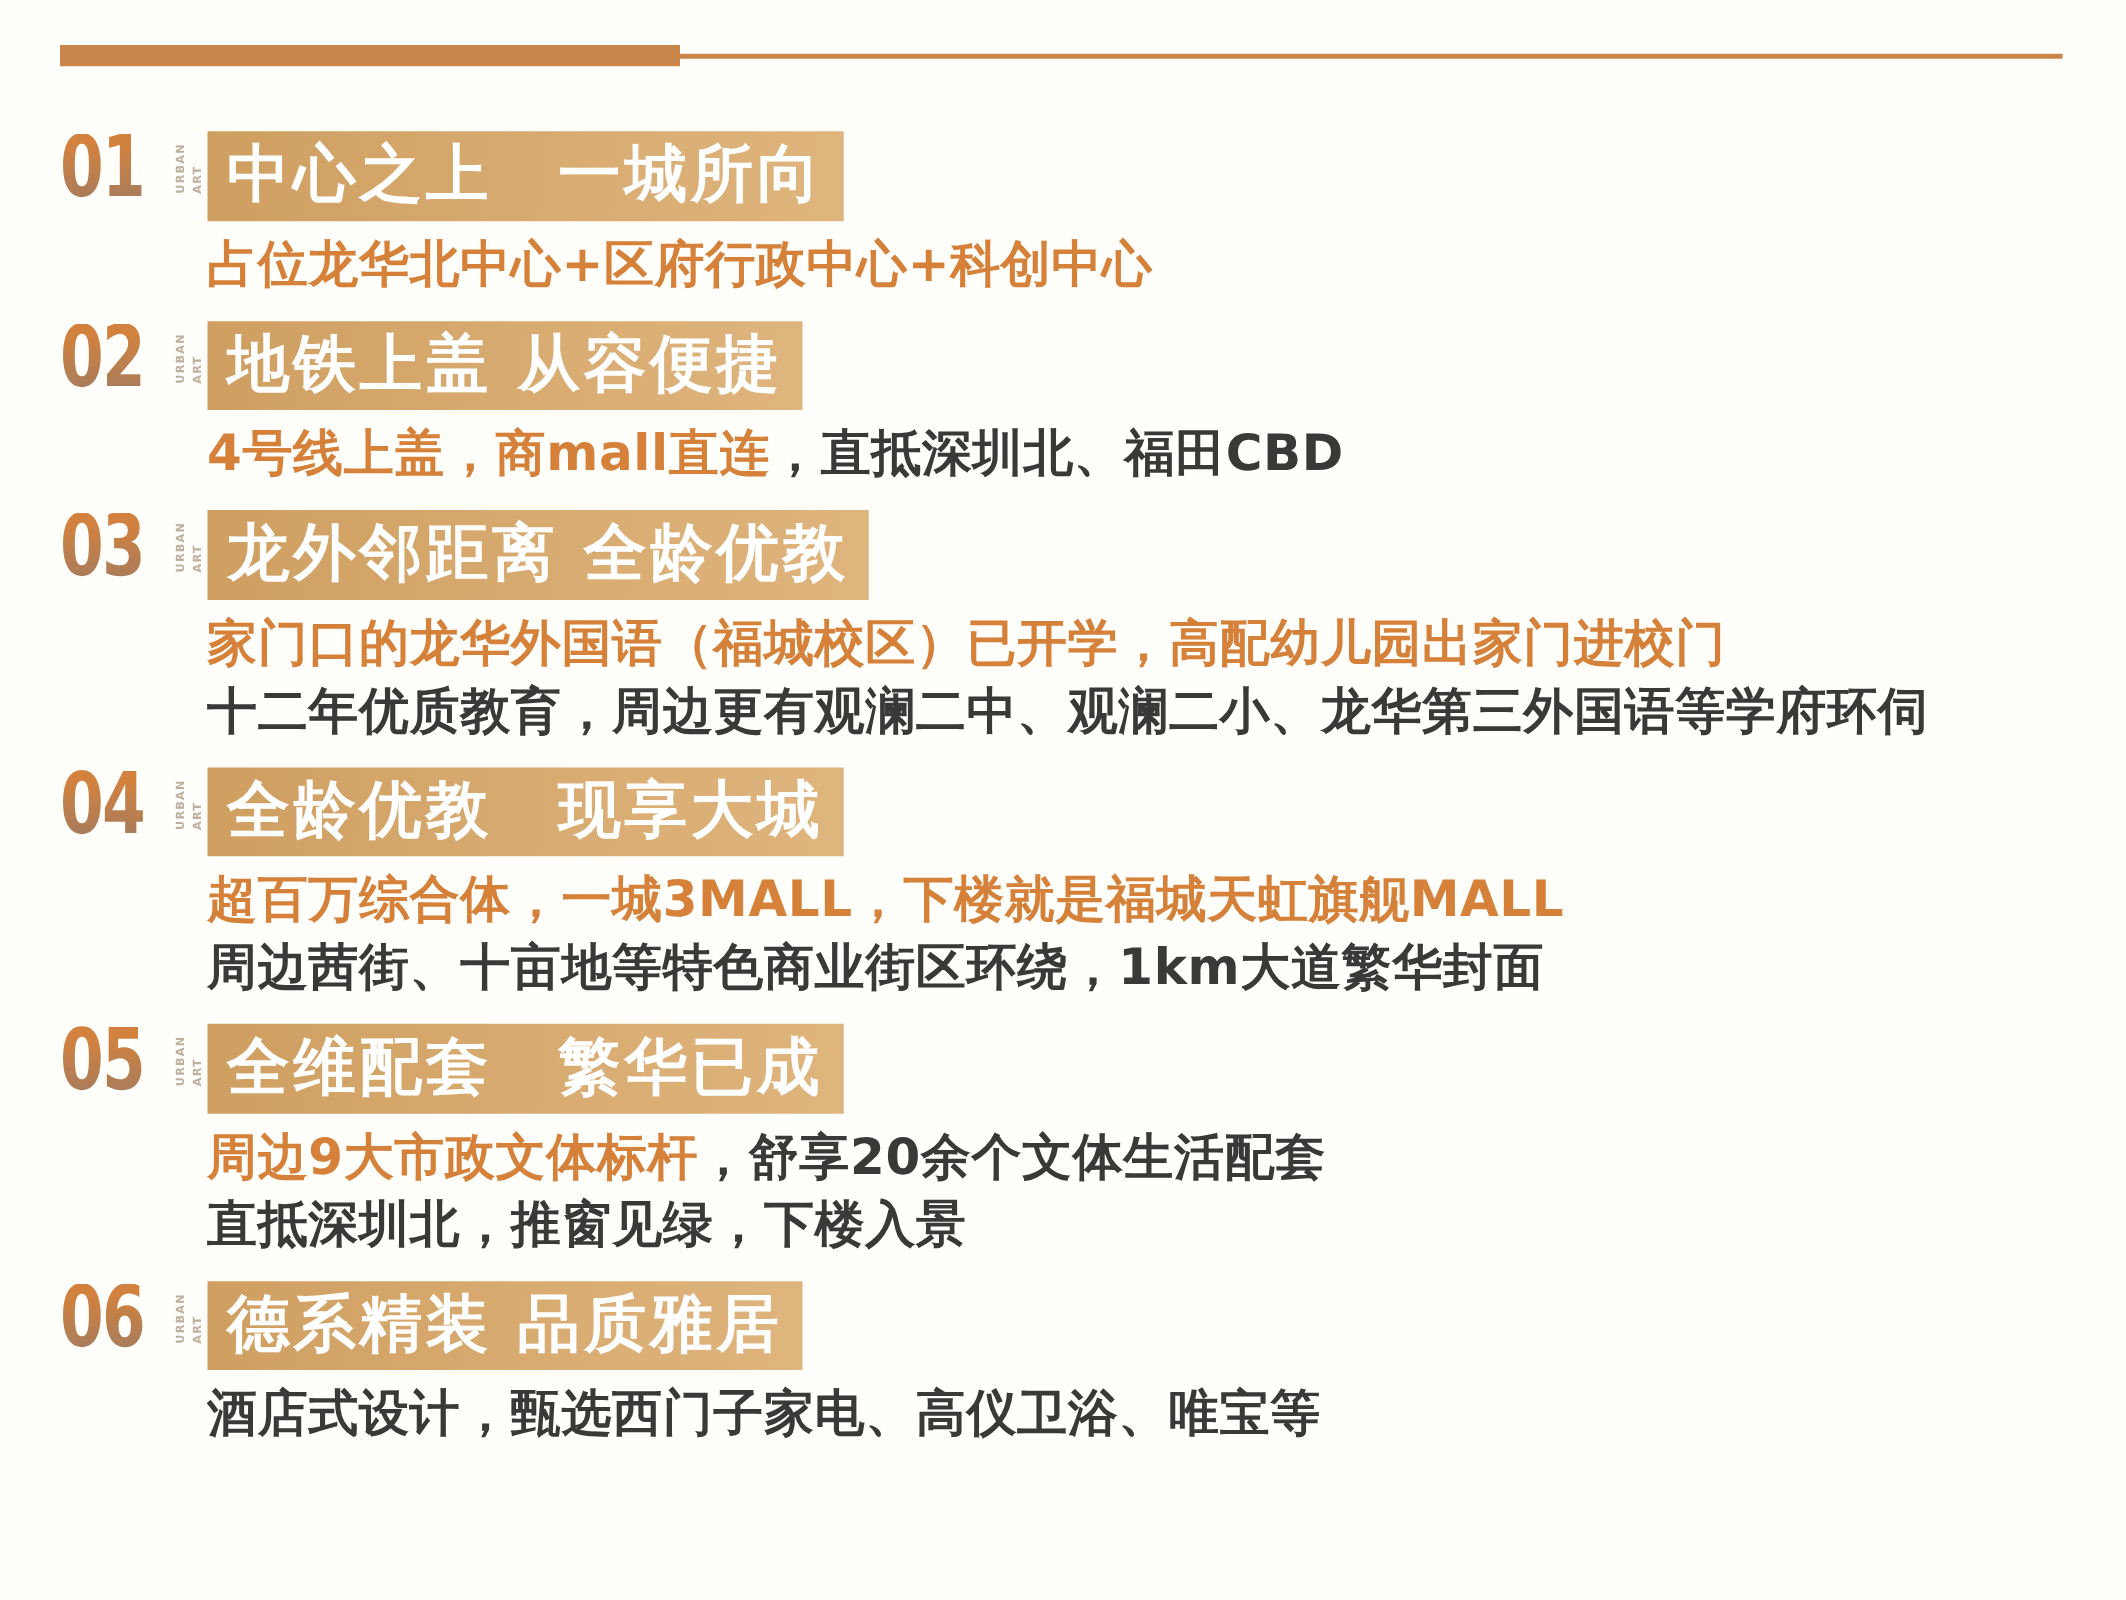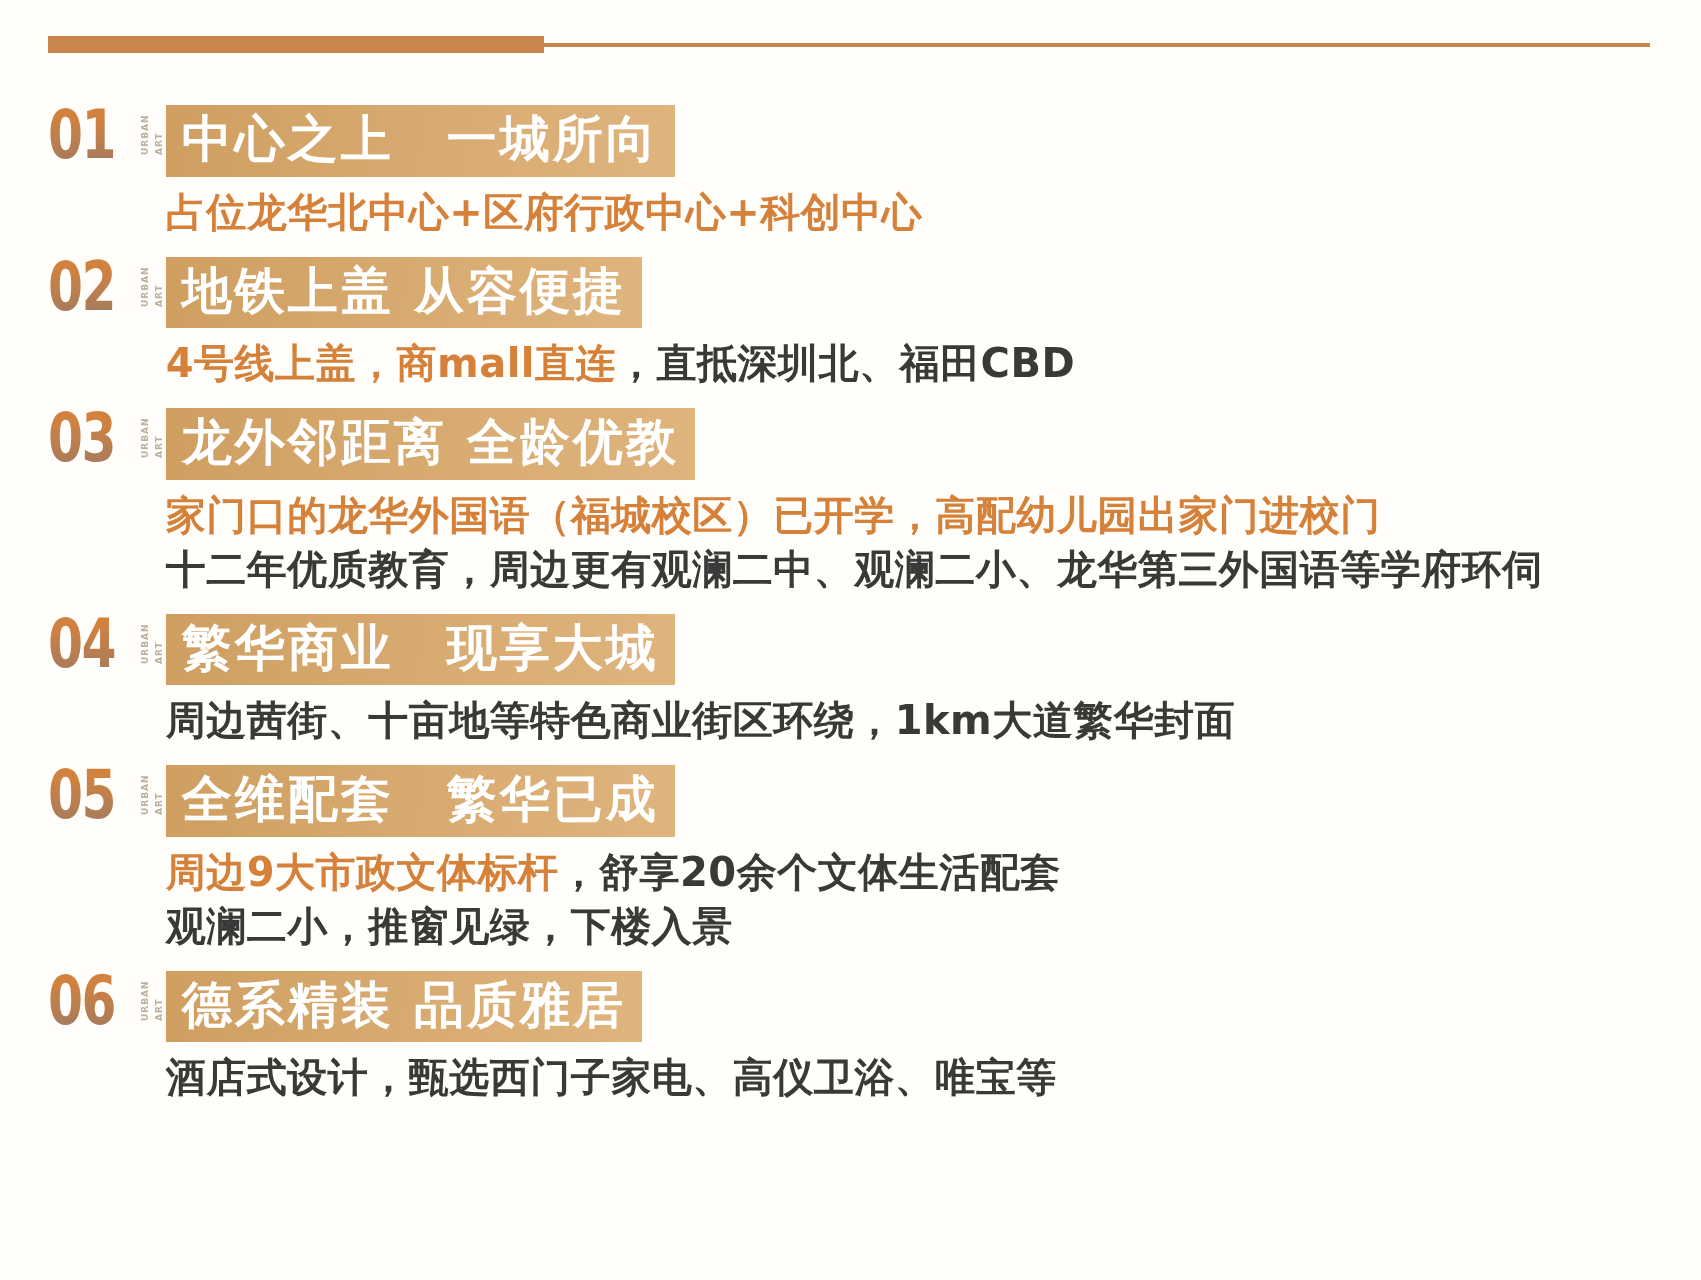--- a/index.html
+++ b/index.html
@@ -99,35 +99,36 @@
     </div>
   </section>
 
   <section class="feature">
     <div class="gutter">
       <span class="num">04</span>
       <span class="tag">URBAN
 ART</span>
     </div>
     <div class="content">
-      <h2 class="heading">繁华商业　现享大城</h2>
+      <h2 class="heading">全龄优教　现享大城</h2>
+      <p class="line"><span class="seg orange">超百万综合体，一城3MALL，下楼就是福城天虹旗舰MALL</span></p>
       <p class="line"><span class="seg dark">周边茜街、十亩地等特色商业街区环绕，1km大道繁华封面</span></p>
     </div>
   </section>
 
   <section class="feature">
     <div class="gutter">
       <span class="num">05</span>
       <span class="tag">URBAN
 ART</span>
     </div>
     <div class="content">
       <h2 class="heading">全维配套　繁华已成</h2>
       <p class="line"><span class="seg orange">周边9大市政文体标杆</span><span class="seg dark">，舒享20余个文体生活配套</span></p>
-      <p class="line"><span class="seg dark">观澜二小，推窗见绿，下楼入景</span></p>
+      <p class="line"><span class="seg dark">直抵深圳北，推窗见绿，下楼入景</span></p>
     </div>
   </section>
 
   <section class="feature">
     <div class="gutter">
       <span class="num">06</span>
       <span class="tag">URBAN
 ART</span>
     </div>
     <div class="content">

